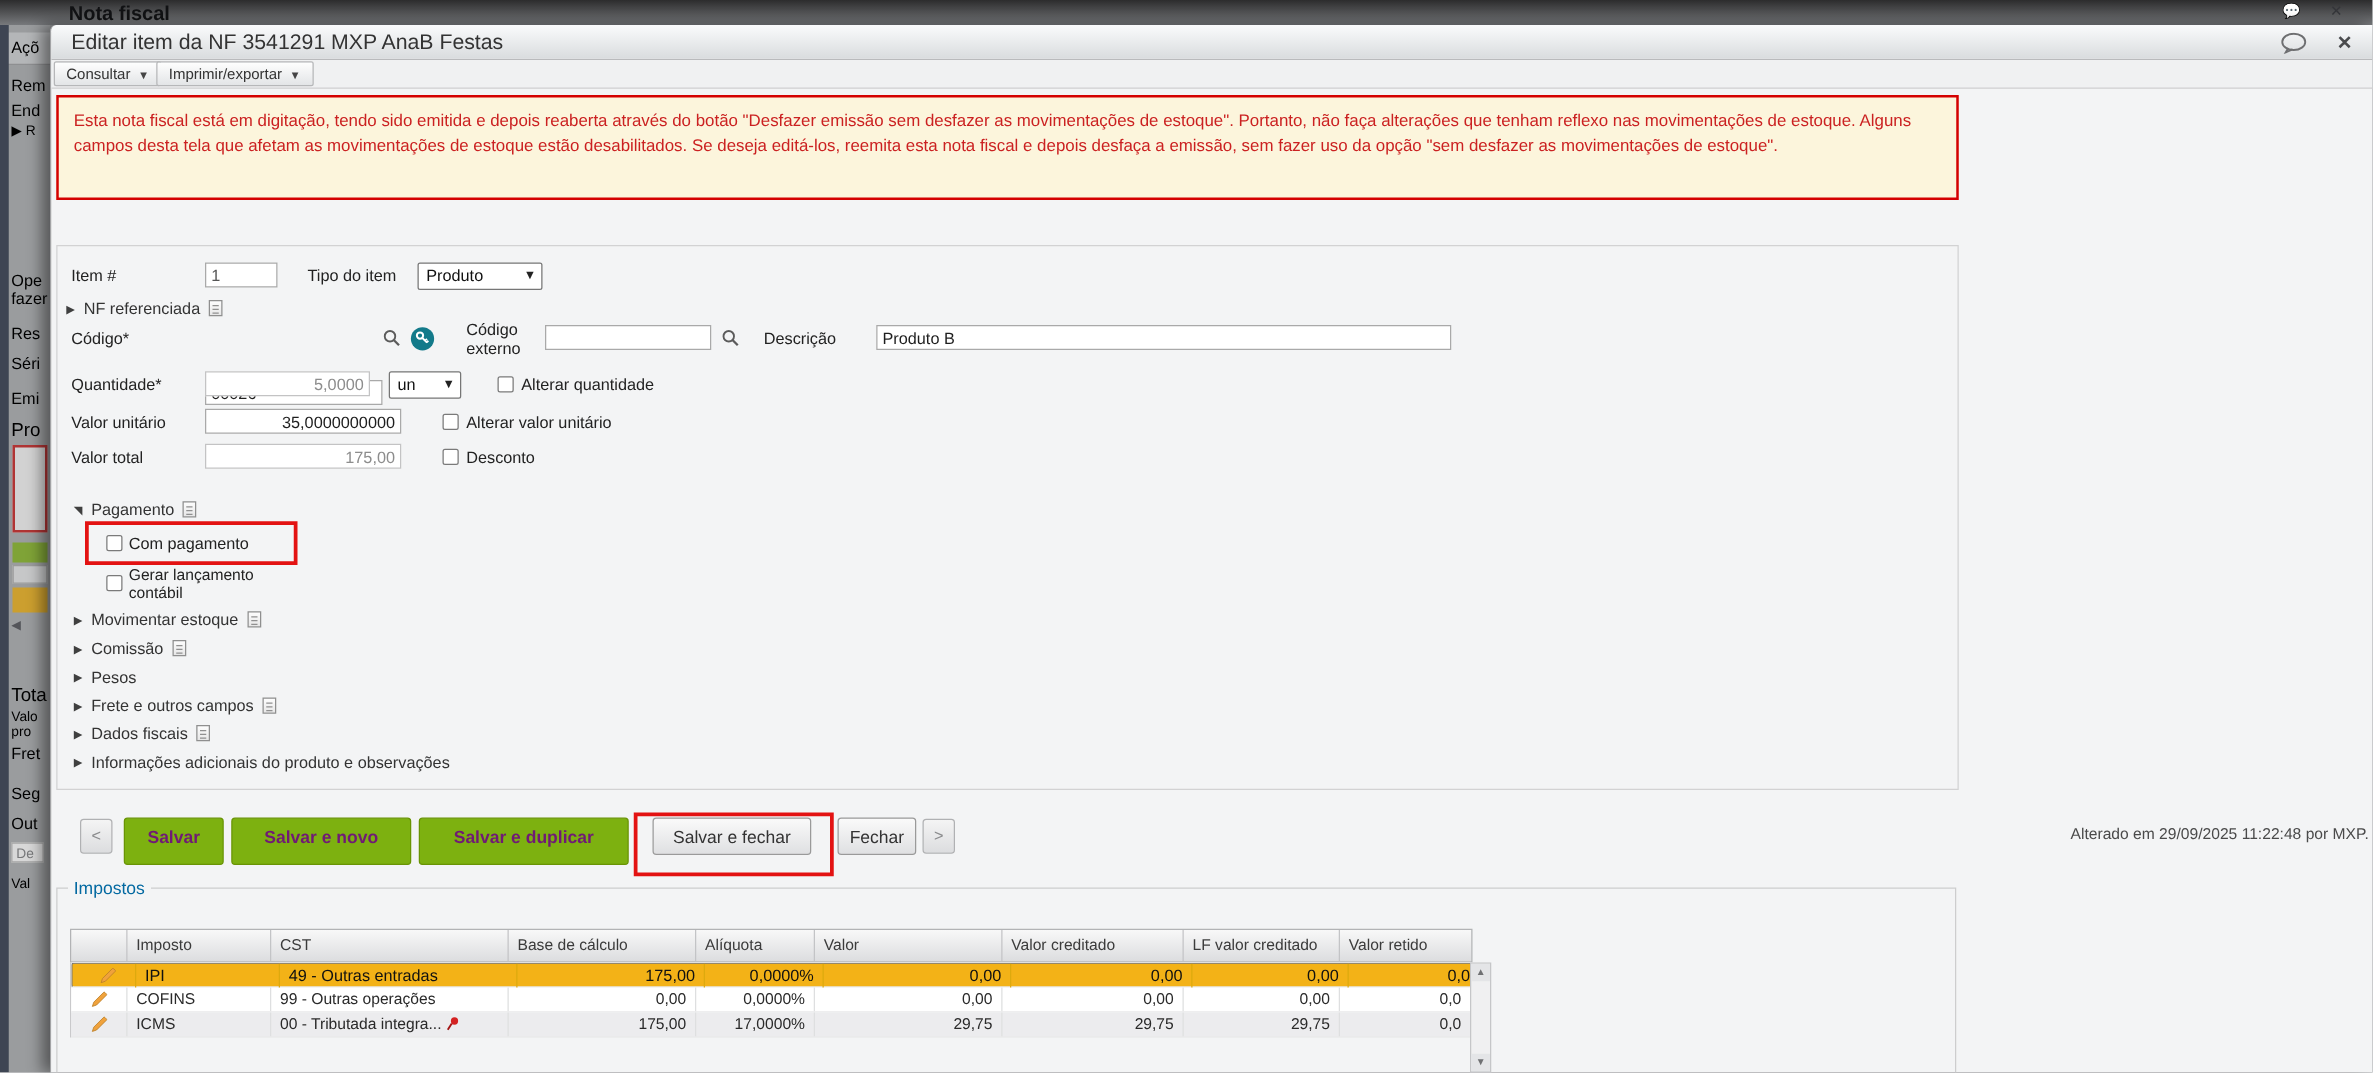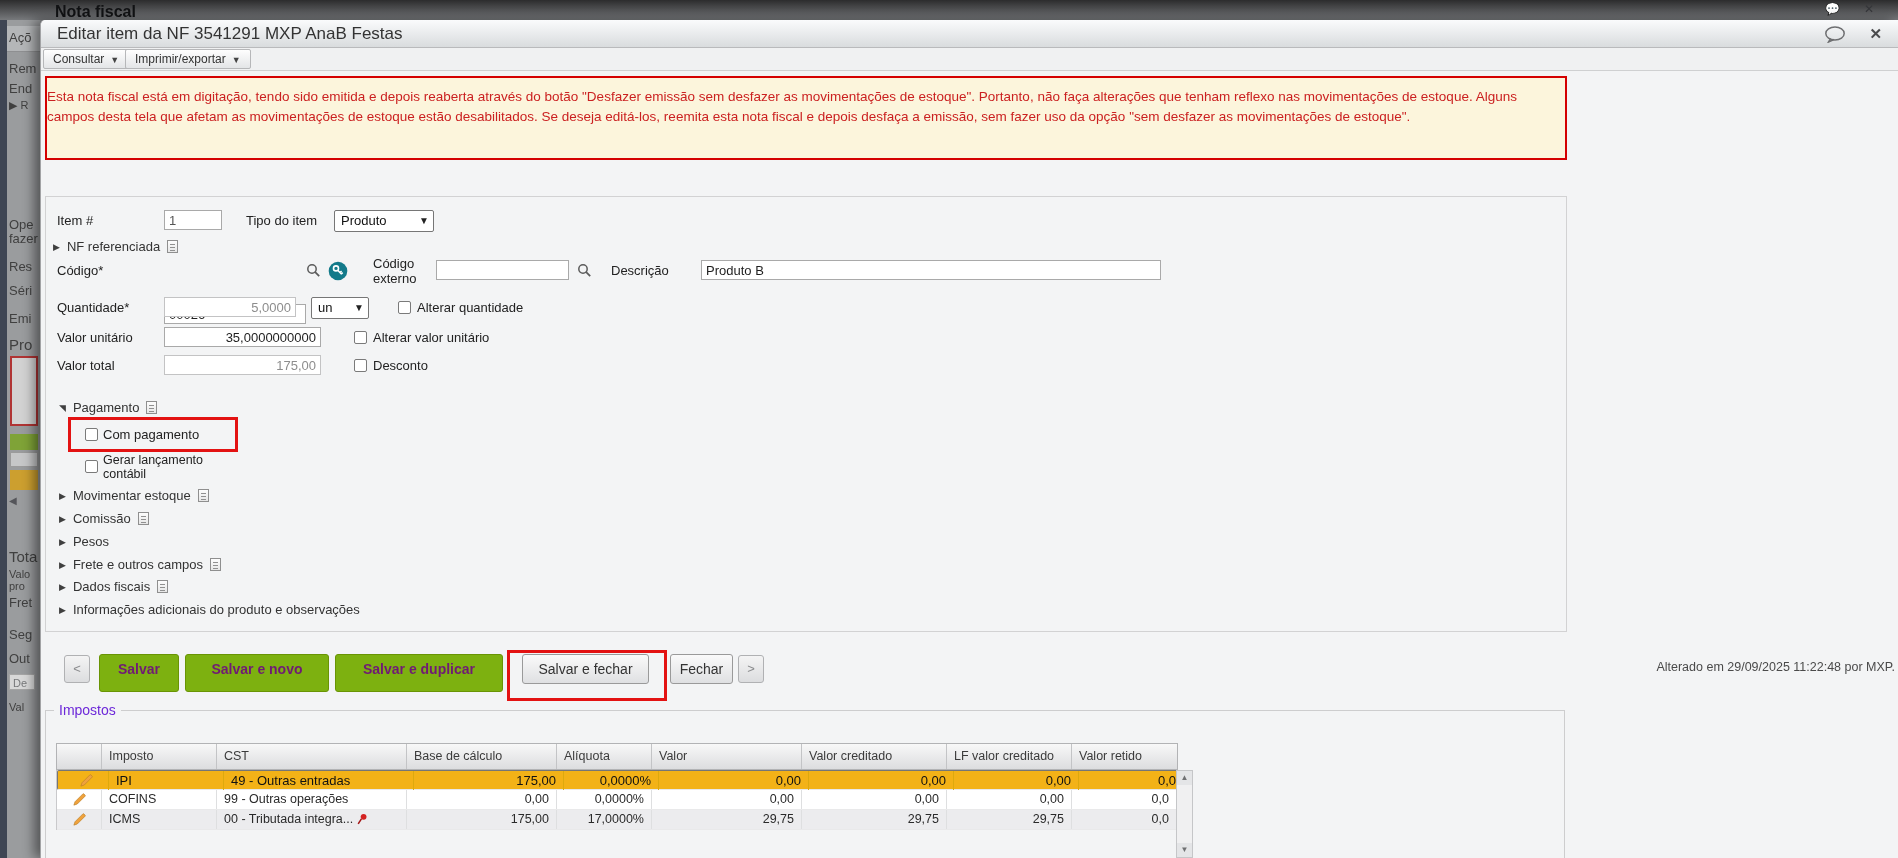--- a/index.html
+++ b/index.html
@@ -8,39 +8,39 @@
 
   
   .backdrop-top { position:absolute; left:0; top:0; width:1898px; height:20px;
     background:linear-gradient(#2c2c2d,#77797c); }
   .bg-title { position:absolute; left:55px; top:3px; font-size:16px; font-weight:600; color:#111214; }
   .bg-icons { position:absolute; right:14px; top:2px; color:#35363a; font-size:12px; letter-spacing:10px; }
   .backdrop-left { position:absolute; left:0; top:20px; width:40px; height:838px;
     background:#9a9c9e; overflow:hidden; }
   .bl-toolband { position:absolute; left:0; top:6px; width:40px; height:26px; background:#b4b6b8; border-bottom:1px solid #8e8f91; }
   .bl-navy { position:absolute; left:0; top:0; width:7px; height:838px; background:#3e4553; }
-  .frag { position:absolute; left:9px; color:#404040; font-size:13px; line-height:14px; white-space:pre-wrap; width:34px; overflow:hidden; }
+  .frag { position:absolute; left:9px; color:#000000; font-size:13px; line-height:14px; white-space:pre-wrap; width:34px; overflow:hidden; }
   .chip { position:absolute; left:10px; width:28px; }
 
   
   .modal { position:absolute; left:40px; top:20px; width:1858px; height:838px;
     background:#f3f4f5; overflow:hidden; border-left:1px solid #a2a3a5;
     border-top-left-radius:5px; box-shadow:-6px 0 12px rgba(0,0,0,.45); }
   .m-header { position:absolute; left:0; top:0; width:100%; height:28px;
     background:linear-gradient(#fafbfc,#d9dcde); border-bottom:1px solid #b9babc; border-top-left-radius:5px; }
   .m-title { position:absolute; left:16px; top:4px; font-size:17px; color:#333; }
   .hd-ic { position:absolute; top:6px; cursor:pointer; }
   .m-toolbar { position:absolute; left:0; top:28px; width:100%; height:23px;
     background:#f0f1f2; border-bottom:1px solid #cfd0d1; }
   .tb-btn { position:absolute; top:1px; height:20px; padding:2px 9px; font-size:12px; color:#333;
     background:linear-gradient(#fefefe,#e3e5e7); border:1px solid #b6b7b9; border-radius:2px; cursor:pointer; }
   .caret { font-size:9px; color:#444; margin-left:6px; }
 
   .warning { position:absolute; left:4px; top:56px; width:1522px; height:84px;
-    background:#fcf5dc; border:2px solid #d40000; padding:9px 0; overflow:hidden;
+    background:#fcf5dc; border:2px solid #d40000; padding:9px 12px; overflow:hidden;
     font-size:13.5px; line-height:1.5; color:#cb2121; }
 
   .form-box { position:absolute; left:4px; top:176px; width:1522px; height:436px; border:1px solid #d2d2d3; }
 
   .frow { position:absolute; height:22px; }
   .flabel { position:absolute; font-size:13px; color:#222; line-height:22px; white-space:nowrap; }
   .inp { position:absolute; height:20px; border:1px solid #a9a9a9; background:#fff; font-family:"Liberation Sans",sans-serif;
     font-size:13px; color:#1e1e1e; padding:0 4px; }
   .inp.num { text-align:right; }
   .inp.dis { color:#8d8d8d; border-color:#c3c3c4; }
@@ -61,21 +61,21 @@
 
   .btn-green { position:absolute; height:38px; background:#7db110; border:1px solid #699404; border-radius:3px;
     color:#701a75; font-weight:bold; font-size:14px; text-align:center; cursor:pointer; font-family:"Liberation Sans",sans-serif; }
   .btn-gray { position:absolute; height:30px; background:linear-gradient(#fafafa,#dfe0e2); border:1px solid #9a9a9a;
     border-radius:3px; color:#333; font-size:14px; text-align:center; cursor:pointer; font-family:"Liberation Sans",sans-serif; }
   .btn-nav { position:absolute; height:28px; width:26px; background:linear-gradient(#f4f4f4,#dcdddf); border:1px solid #b0b1b3;
     border-radius:3px; color:#8a8b8d; font-size:13px; text-align:center; line-height:26px; cursor:pointer; }
   .audit { position:absolute; right:3px; top:640px; font-size:12.5px; color:#4a4a4a; white-space:nowrap; }
 
   fieldset.imp { position:absolute; left:4px; top:682px; width:1520px; height:170px; border:1px solid #cdcdce; }
-  fieldset.imp legend { font-size:14px; color:#6d28d9; margin-left:8px; padding:0 5px;margin-top:42px; }
+  fieldset.imp legend { font-size:14px; color:#0369a1; margin-left:8px; padding:0 5px;margin-top:42px; }
 
   .tbl { position:absolute; left:15px; top:723px; font-size:12.5px; color:#2a2a2a; }
   .thead { display:flex; height:27px; background:linear-gradient(#f8f8f8,#dcdddf); border:1px solid #b2b3b5; }
   .th { height:25px; line-height:25px; padding:0 7px; border-right:1px solid #c3c4c6; color:#3b3b3b; overflow:hidden; white-space:nowrap; }
   .th:last-child { border-right:none; }
   .tbody { border-left:1px solid #c9c9cb; border-right:1px solid #c9c9cb; }
   .trow { display:flex; height:20px; border-bottom:1px solid #e9e9ea; background:#fff; cursor:pointer; }
   .trow.alt { background:#ececee; }
   .trow.sel { background:#f3b217; }
   .trow.sel .td { border-right-color:#dda90e; }

